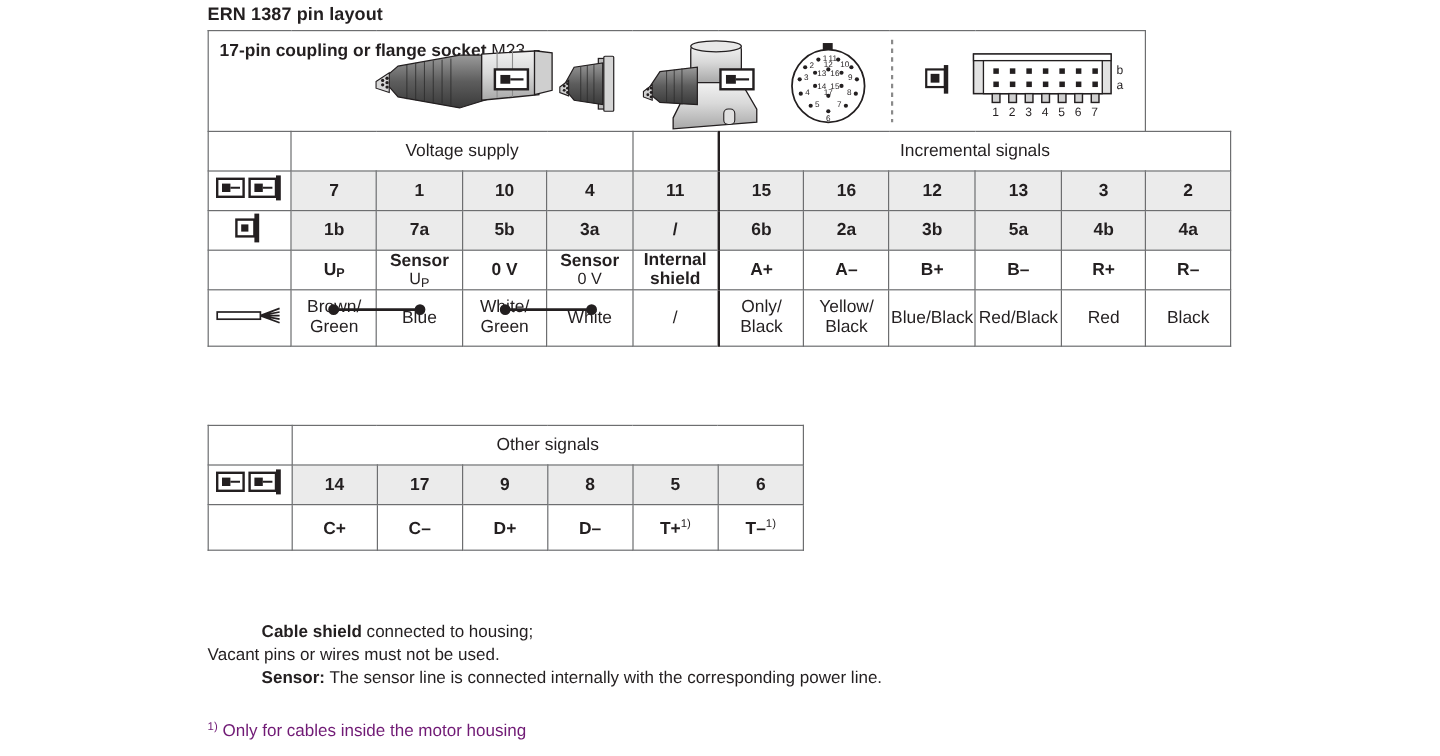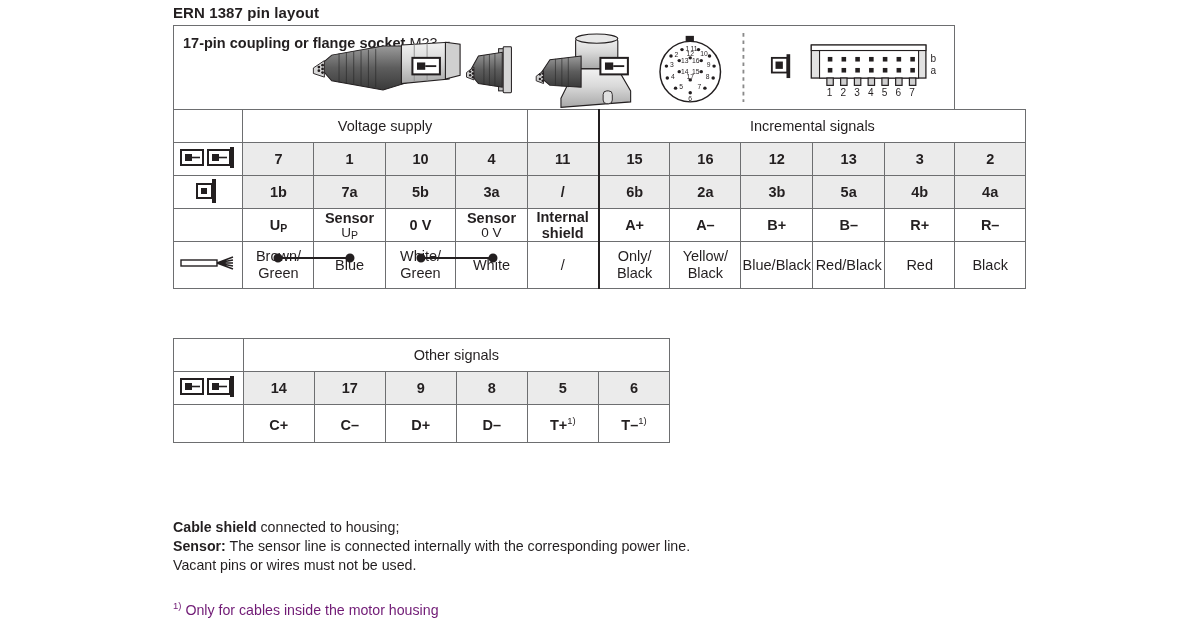--- a/index.html
+++ b/index.html
@@ -20,21 +20,21 @@
   table{border-collapse:collapse;position:absolute;}
   td{
     border:1px solid #6d6e70;
     text-align:center;vertical-align:middle;
     font-size:14.5px;color:#231f20;padding:0;
   }
   .thickright{border-right:2px solid #231f20;}
 
   
   #tbl1{left:173px;top:25px;width:853px;}
-  #tbl2{left:173px;top:338px;width:497px;border-radius:26px;}
+  #tbl2{left:173px;top:354px;width:497px;border-radius:26px;}
 
   .rowlabel{width:69px;}
   .c{width:71px;}
   .c2{width:71px;}
 
   
   .connhdr{height:83px;border:1px solid #6d6e70;position:relative;}
   .connhdr-txt{
     position:absolute;left:9px;top:9px;text-align:left;
     font-size:14.5px;line-height:17px;font-weight:bold;
@@ -51,21 +51,21 @@
   .sbn{font-size:10.5px;vertical-align:baseline;position:relative;top:2px;font-weight:normal;}
 
   
   .hdr-art{position:absolute;left:0;top:0;width:100%;height:100%;pointer-events:none;}
 
   
   .notes{
     position:absolute;left:173px;top:518px;
     font-size:14.2px;line-height:19.2px;color:#231f20;
   }
-  .notes b{font-weight:bold;}
+  .notes b{font-weight:bold;margin-left:45px;}
   .fnote{
     position:absolute;left:173px;top:600px;
     font-size:14.2px;color:#701a75;
   }
 </style>
 </head>
 <body>
 
 <div class="page">
 
@@ -410,23 +410,23 @@
       <td class="c2"><span>T–</span><sup>1)</sup></td>
     </tr>
 
   </tbody>
     </table>
 
   <div class="notes">
     <div>
       <b>Cable shield</b><span> connected to housing;</span>
     </div>
+    <div>Vacant pins or wires must not be used.</div>
     <div>
       <b>Sensor:</b><span> The sensor line is connected internally with the corresponding power line.</span>
     </div>
-    <div>Vacant pins or wires must not be used.</div>
   </div>
 
   <div class="fnote">
     <sup>1)</sup><span> Only for cables inside the motor housing</span>
   </div>
 
 </div>
 
 </body></html>

